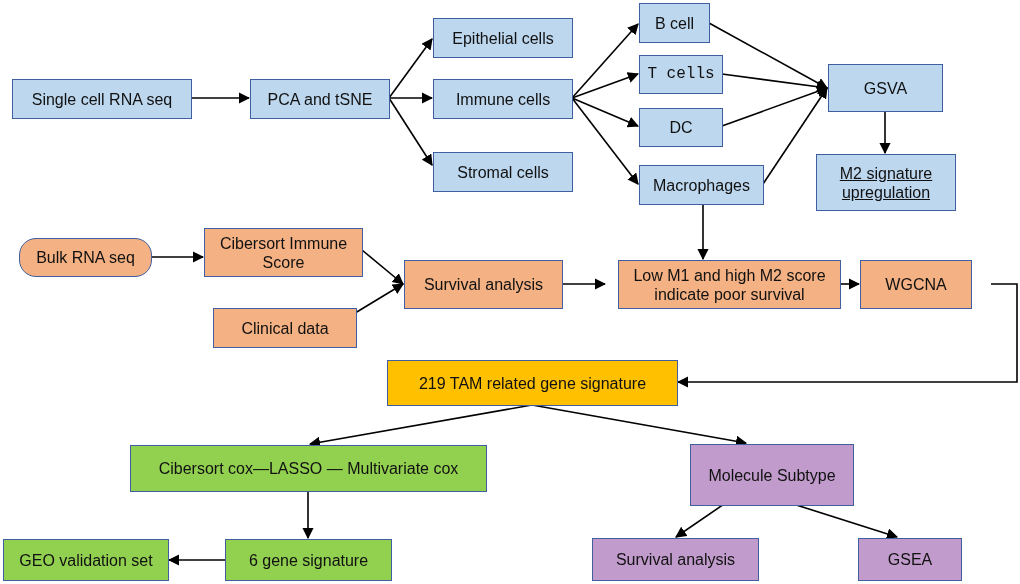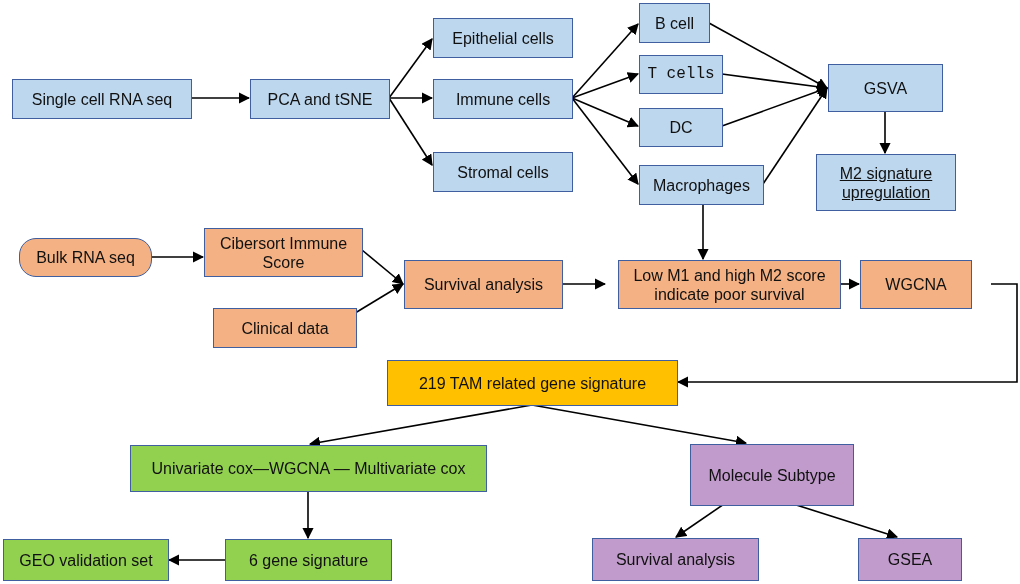--- a/index.html
+++ b/index.html
@@ -67,19 +67,19 @@
 
 <div class="node orange" style="left:19px;top:238px;width:133px;height:39px;border-radius:17px;">Bulk RNA seq</div>
 <div class="node orange" style="left:204px;top:228px;width:159px;height:49px;padding:16px 10px;">Cibersort Immune Score</div>
 <div class="node orange" style="left:213px;top:308px;width:144px;height:40px;">Clinical data</div>
 <div class="node orange" style="left:404px;top:260px;width:159px;height:49px;">Survival analysis</div>
 <div class="node orange" style="left:606px;top:260px;width:223px;height:49px;padding:9px 6px;margin-left:12px;">Low M1 and high M2 score indicate poor survival</div>
 <div class="node orange" style="left:860px;top:260px;width:112px;height:49px;">WGCNA</div>
 
 <div class="node yellow" style="left:387px;top:360px;width:291px;height:46px;">219 TAM related gene signature</div>
 
-<div class="node green" style="left:130px;top:445px;width:357px;height:47px;">Univariate cox—WGCNA — Multivariate cox</div>
+<div class="node green" style="left:130px;top:445px;width:357px;height:47px;">Cibersort cox—LASSO — Multivariate cox</div>
 <div class="node green" style="left:225px;top:539px;width:167px;height:42px;">6 gene signature</div>
 <div class="node green" style="left:3px;top:539px;width:166px;height:42px;">GEO validation set</div>
 
 <div class="node purple" style="left:690px;top:444px;width:164px;height:62px;">Molecule Subtype</div>
 <div class="node purple" style="left:592px;top:538px;width:167px;height:43px;">Survival analysis</div>
 <div class="node purple" style="left:846px;top:538px;width:104px;height:43px;margin-left:12px;">GSEA</div>
 
 </body></html>

